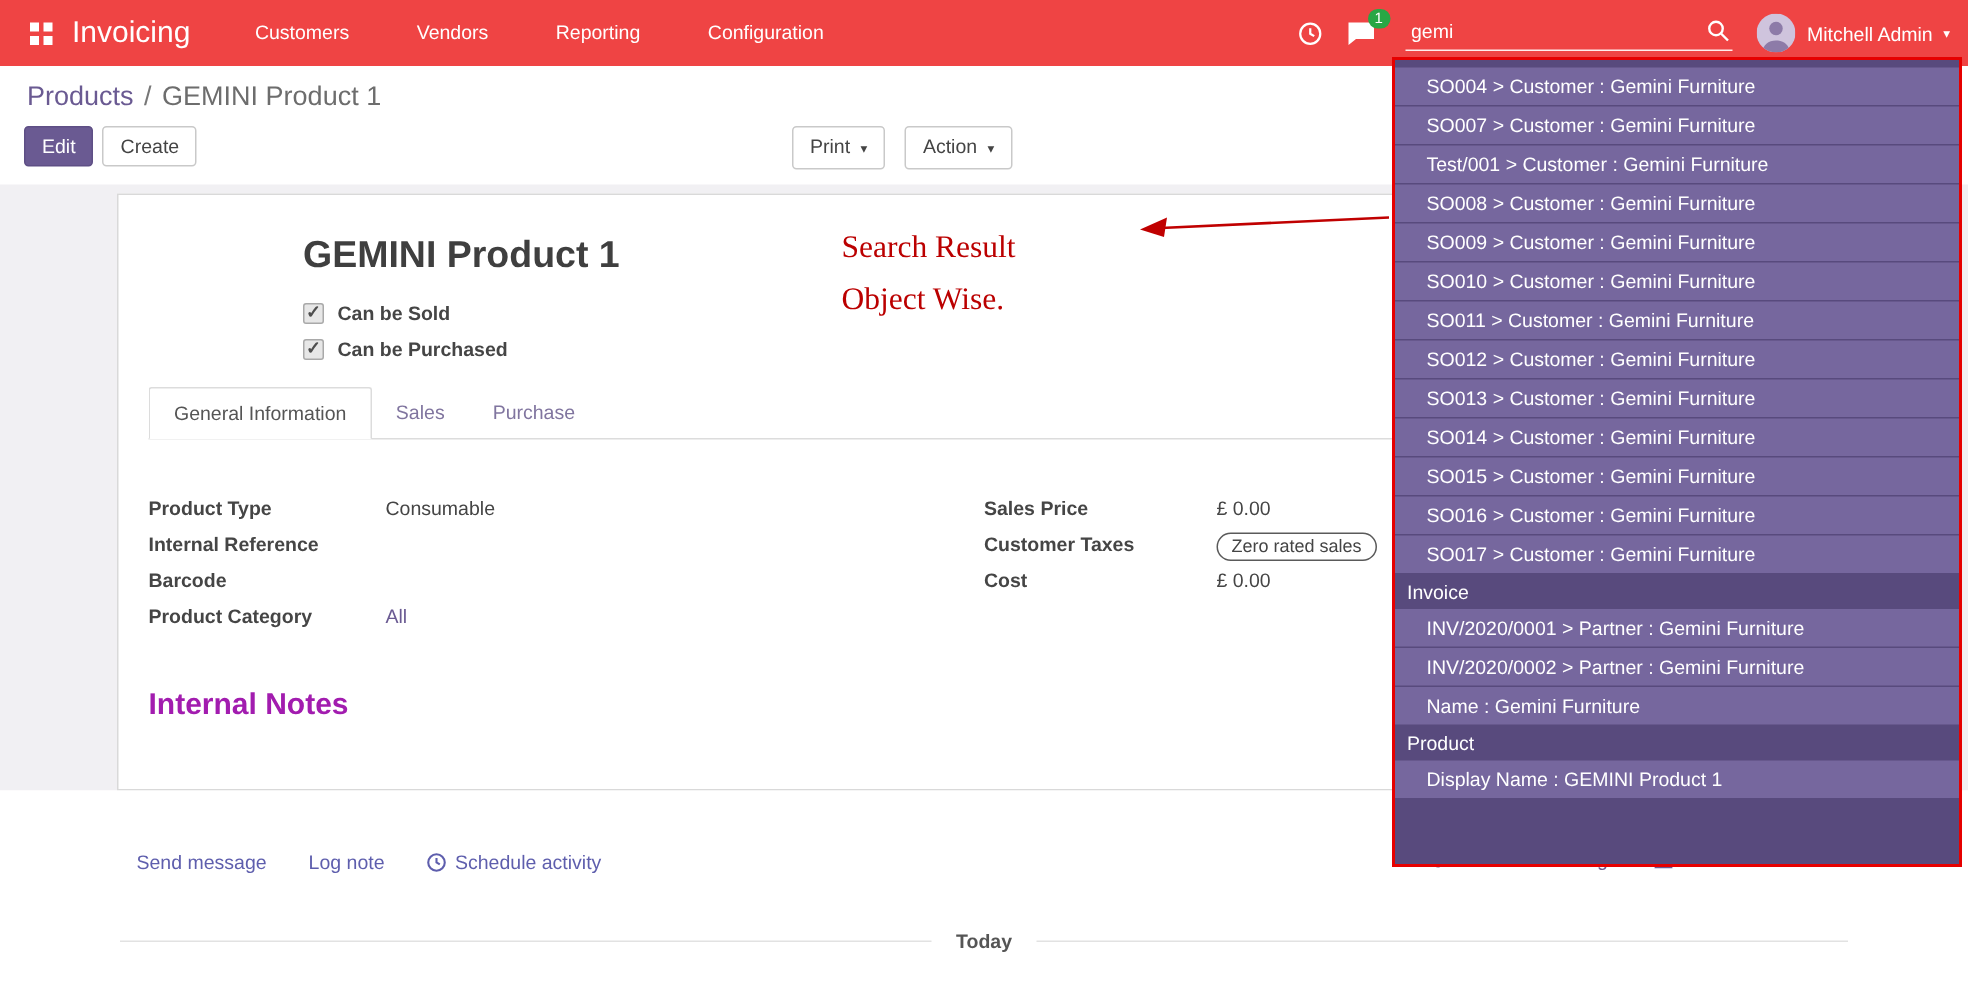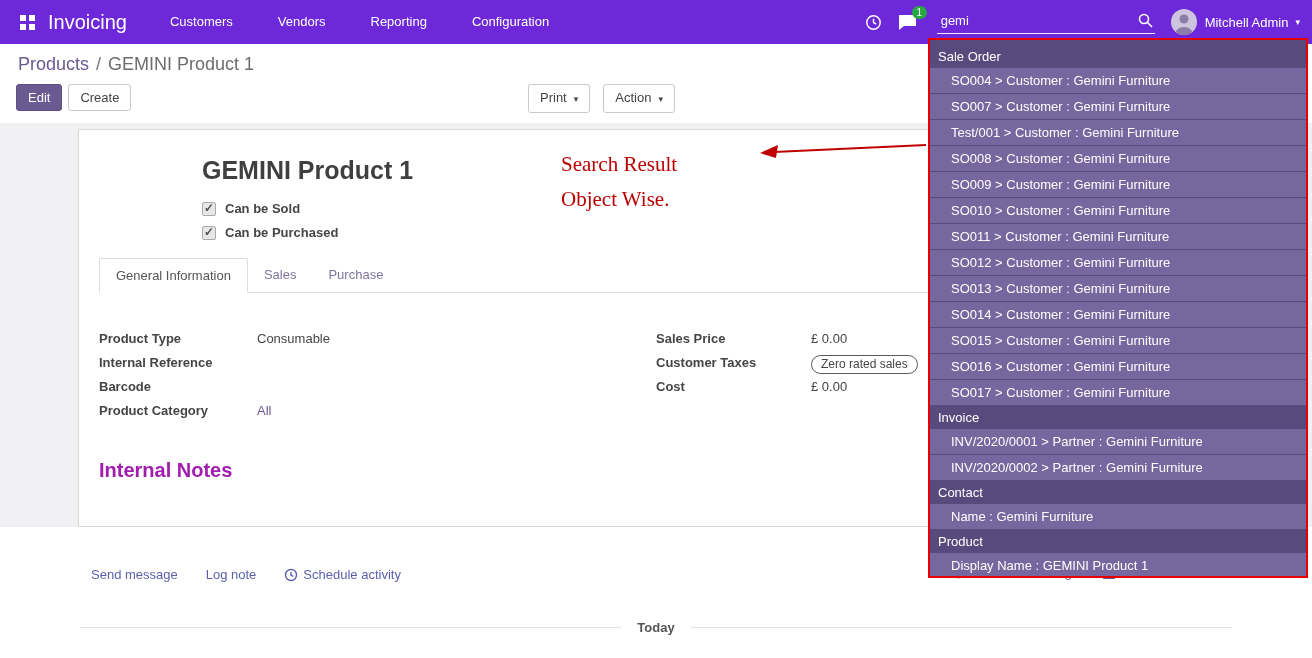--- a/index.html
+++ b/index.html
@@ -4,21 +4,21 @@
 <style>
   * { box-sizing: border-box; }
   html, body { margin: 0; padding: 0; }
   body {
     width: 1312px; height: 658px; position: relative; overflow: hidden;
     background: #fff; font-family: "Liberation Sans", sans-serif; color: #454545;
   }
 
   
   .navbar {
-    height: 44px; background: #6d28d9; color: #fff;
+    height: 44px; background: #ef4444; color: #fff;
     display: flex; align-items: center; padding: 0 12px; position: relative; z-index: 10;
   }
   .apps-icon { width: 30px; height: 44px; display: flex; align-items: center; justify-content: center; cursor: pointer; }
   .app-name { font-size: 20px; margin: 0 6px 0 6px; cursor: pointer; }
   .menu { display: flex; margin-left: 24px; gap: 19px; }
   .menu-item { padding: 0 13px; font-size: 13px; line-height: 44px; cursor: pointer; }
   .nav-right { margin-left: auto; display: flex; align-items: center; }
   .icon-btn { margin-right: 16px; position: relative; cursor: pointer; display: flex; align-items: center; }
   .badge {
     position: absolute; top: -8px; right: -10px; background: #28a745; color: #fff;
@@ -296,21 +296,20 @@
   <div>Search Result</div>
   <div>Object Wise.</div>
 </div>
 <svg class="annotation-arrow" width="172" height="24">
   <line x1="170" y1="7" x2="18" y2="14" stroke="#c00000" stroke-width="1.8"></line>
   <polygon points="4,15 22,7 20,20" fill="#c00000"></polygon>
 </svg>
 
 <div class="search-overlay">
   <div class="result-group">
-    <div class="result-group-header">Sale Order</div>
     <div class="result-items">
 
     <div class="result-item">SO004 &gt; Customer : Gemini Furniture</div>
         <div class="result-item">SO007 &gt; Customer : Gemini Furniture</div>
         <div class="result-item">Test/001 &gt; Customer : Gemini Furniture</div>
         <div class="result-item">SO008 &gt; Customer : Gemini Furniture</div>
         <div class="result-item">SO009 &gt; Customer : Gemini Furniture</div>
         <div class="result-item">SO010 &gt; Customer : Gemini Furniture</div>
         <div class="result-item">SO011 &gt; Customer : Gemini Furniture</div>
         <div class="result-item">SO012 &gt; Customer : Gemini Furniture</div>
@@ -323,21 +322,20 @@
   </div>
   <div class="result-group">
     <div class="result-group-header">Invoice</div>
     <div class="result-items">
 
     <div class="result-item">INV/2020/0001 &gt; Partner : Gemini Furniture</div>
         <div class="result-item">INV/2020/0002 &gt; Partner : Gemini Furniture</div>
       </div>
   </div>
   <div class="result-group">
-    <div class="result-group-header">Contact</div>
     <div class="result-items">
 
     <div class="result-item">Name : Gemini Furniture</div>
       </div>
   </div>
   <div class="result-group">
     <div class="result-group-header">Product</div>
     <div class="result-items">
 
     <div class="result-item">Display Name : GEMINI Product 1</div>

